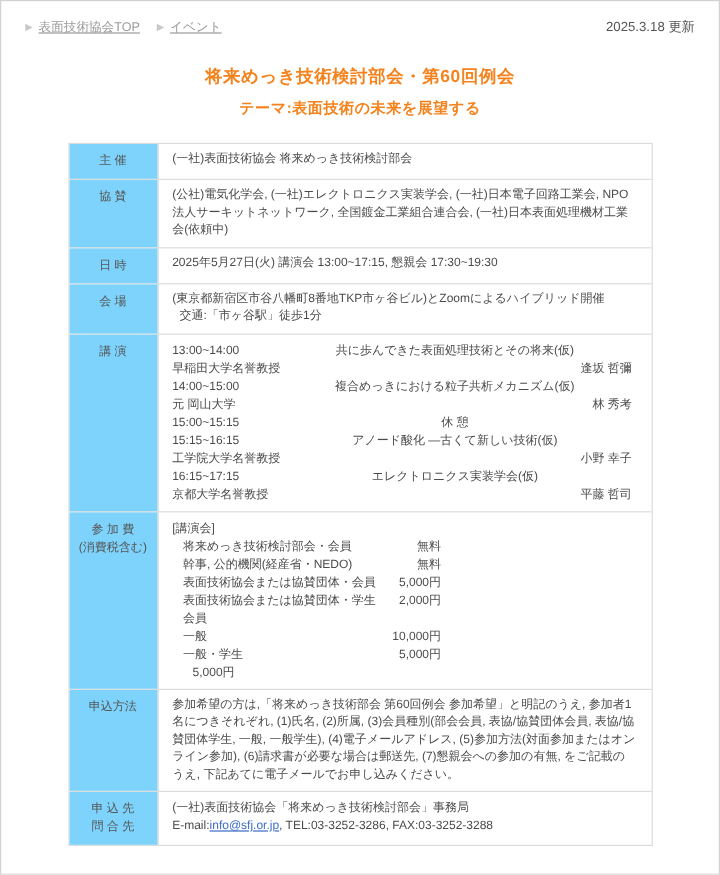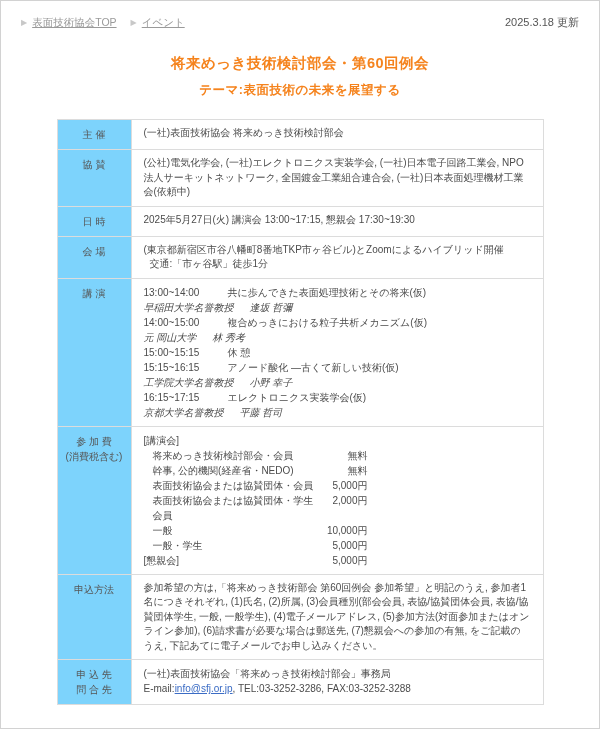--- a/index.html
+++ b/index.html
@@ -69,28 +69,27 @@
   }
   .cell.content {
     flex: 1;
     padding: 6px 12px;
     line-height: 1.45;
   }
   .venue-line.indent { padding-left: 6px; }
   
   .talk-line { display: flex; line-height: 15px; }
   .talk-time { flex: 0 0 84px; white-space: nowrap; }
-  .talk-title { flex: 1; }
+  .talk-title { flex: 1; text-align: center; }
   .talk-speaker {
     display: flex;
-    justify-content: flex-start;
-    gap: 16px;
+    justify-content: space-between;
+    gap: 40px;
     line-height: 15px;
     padding-right: 4px;
-    font-style: italic;
   }
   
   .fee-line { display: flex; width: 224px; line-height: 15px; }
   .fee-line .fee-label { flex: 1; }
   .fee-line.item .fee-label { padding-left: 9px; }
   .fee-line .fee-price { text-align: right; min-width: 52px; white-space: nowrap; }
   
   .contact-line { line-height: 1.5; }
   .email-link { color: #3b6cc5; text-decoration: underline; cursor: pointer; }
 </style>
@@ -228,21 +227,20 @@
         </div>
         <div class="fee-line item">
           <span class="fee-label">一般</span>
           <span class="fee-price">10,000円</span>
         </div>
         <div class="fee-line item">
           <span class="fee-label">一般・学生</span>
           <span class="fee-price">5,000円</span>
         </div>
         <div class="fee-line header">
-          <span class="fee-label">[懇親会]</span>
           <span class="fee-price">5,000円</span>
         </div>
       </div>
     </div>
 
 
     <div class="row">
       <div class="cell label">申込方法</div>
       <div class="cell content">参加希望の方は,「将来めっき技術部会 第60回例会 参加希望」と明記のうえ, 参加者1名につきそれぞれ, (1)氏名, (2)所属, (3)会員種別(部会会員, 表協/協賛団体会員, 表協/協賛団体学生, 一般, 一般学生), (4)電子メールアドレス, (5)参加方法(対面参加またはオンライン参加), (6)請求書が必要な場合は郵送先, (7)懇親会への参加の有無, をご記載のうえ, 下記あてに電子メールでお申し込みください。</div>
     </div>

